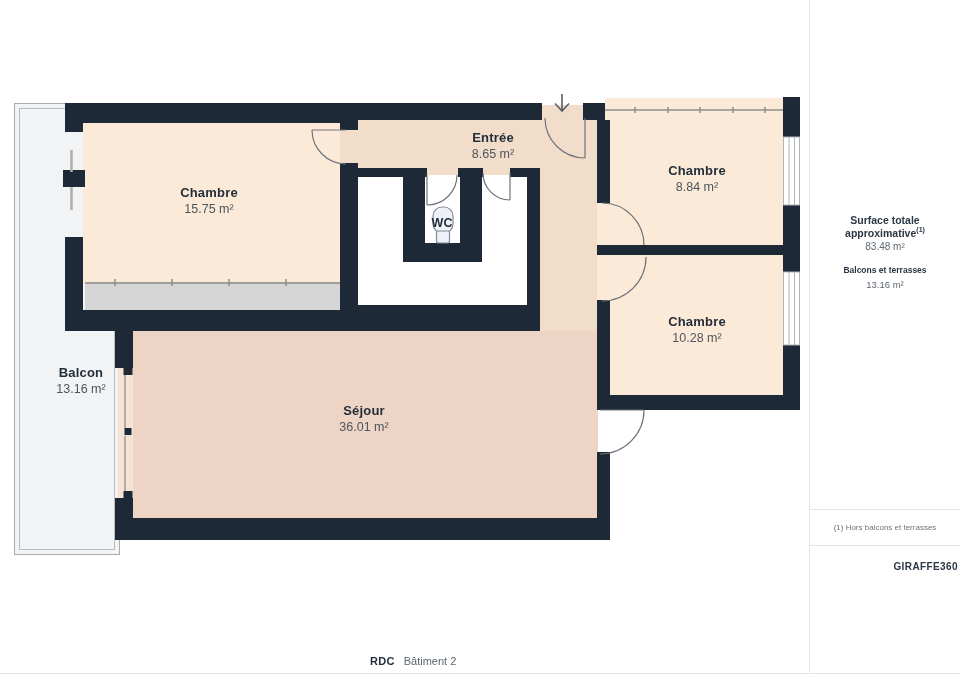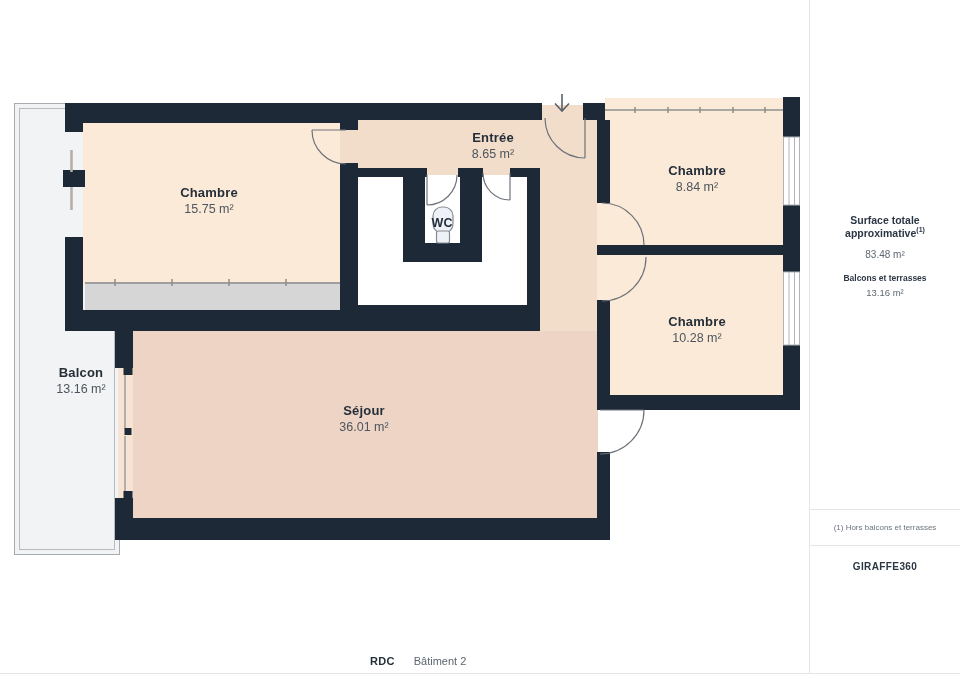--- a/index.html
+++ b/index.html
@@ -26,31 +26,31 @@
   .arrow{stroke:#59616b;stroke-width:1.6px;fill:none;}
   .darkbit{fill:var(--wall);}
   .label{position:absolute;z-index:5;transform:translate(-50%,-50%);text-align:center;white-space:nowrap;}
   .room-name{font-weight:bold;font-size:13px;color:var(--ink);letter-spacing:.2px;}
   .room-area{font-size:12.5px;color:var(--muted);margin-top:2px;}
   .wardrobe{position:absolute;z-index:2;background:var(--wardrobe);border-top:2px solid #9e9e9e;}
   
   .side-sec{position:absolute;width:150px;left:810px;text-align:center;z-index:5;}
   .side-title{font-size:10.5px;font-weight:bold;color:#2b3744;}
   .side-title sup{font-size:7px;}
-  .side-val{font-size:10px;color:#5f6871;margin-top:10px;}
+  .side-val{font-size:10px;color:#5f6871;margin-top:2px;}
   .side-sub{font-size:8.5px;font-weight:bold;color:#2b3744;margin-top:13px;}
   .side-subval{font-size:9.5px;color:#5f6871;margin-top:4px;}
   .footnote{font-size:8px;color:var(--faint);}
   .legal{font-size:8.5px;line-height:11.5px;color:var(--faint);}
   .legal p{margin:0 0 9px 0;}
-  .brand{font-size:10px;color:#2b3744;letter-spacing:.4px;font-weight:600;margin-top:2px;}
+  .brand{font-size:10px;color:#2b3744;letter-spacing:.4px;font-weight:600;margin-top:2px;text-align:right;}
   .brand b{font-weight:800;}
   .vline{position:absolute;width:1px;background:var(--divider);z-index:5;}
   .hline{position:absolute;height:1px;background:var(--divider);z-index:5;}
-  .footer{position:absolute;left:370px;top:655px;display:flex;gap:19px;align-items:baseline;z-index:5;text-align:right;}
+  .footer{position:absolute;left:370px;top:655px;display:flex;gap:9px;align-items:baseline;z-index:5;text-align:right;}
   .floor-tag{font-size:11px;font-weight:bold;color:#232f3b;letter-spacing:.3px;}
   .building-tag{font-size:11px;color:#5c6670;}
 </style>
 </head>
 <body>
 
 <div id="stage">
 
   <div class="abs balc" style="left:14px;top:103px;width:104px;height:450px;background:var(--balcon-fill);border:1px solid var(--balcon-border);"></div>
   <div class="abs balc" style="left:19px;top:108px;width:94px;height:440px;border:1px solid #b8bcc0;"></div>

